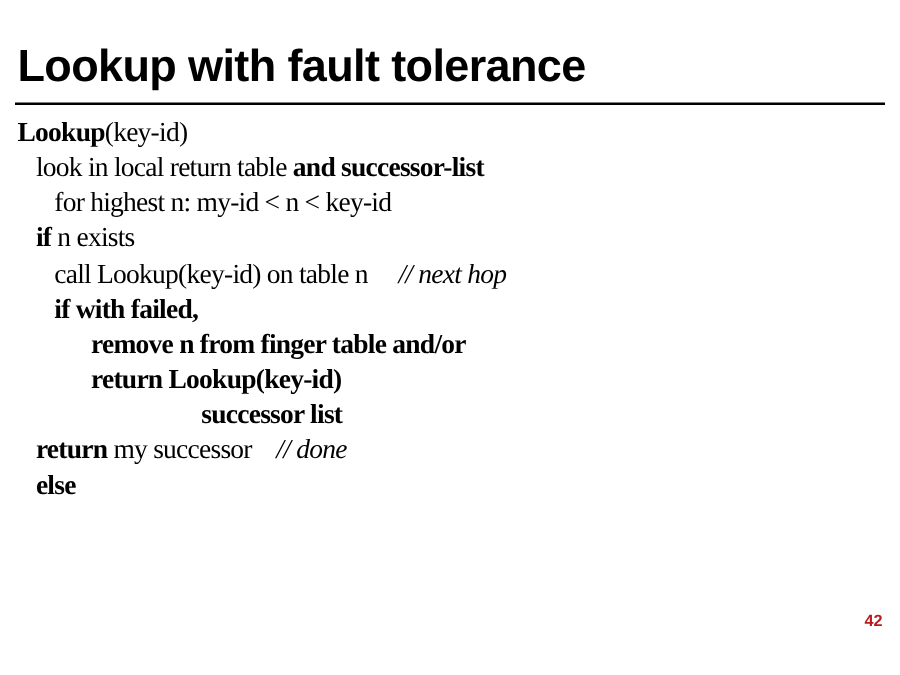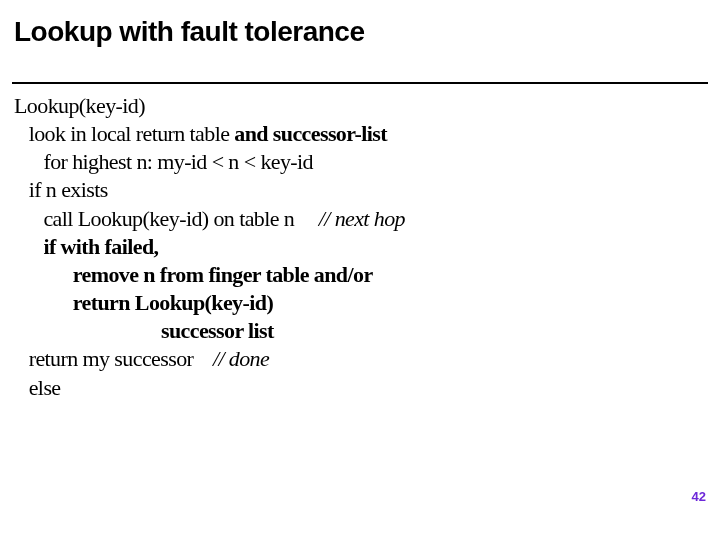--- a/index.html
+++ b/index.html
@@ -14,24 +14,24 @@
   }
   .slide {
     position: relative;
     width: 720px;
     height: 540px;
     box-sizing: border-box;
   }
   .title {
     position: absolute;
     left: 14px;
-    top: 16px;
+    top: 32px;
     font-family: Arial, Helvetica, sans-serif;
     font-weight: 700;
-    font-size: 28px;
+    font-size: 36px;
     letter-spacing: -0.5px;
   }
   .rule {
     position: absolute;
     left: 12px;
     top: 82px;
     width: 696px;
     height: 0;
     border-top: 2px solid #000;
   }
@@ -40,31 +40,31 @@
     left: 14px;
     top: 92px;
     width: 690px;
     font-size: 22px;
     line-height: 1.28;
     letter-spacing: -0.6px;
   }
   .body .line {
     white-space: pre;
   }
-  .b { font-weight: 400; }
+  .b { font-weight: 700; }
   .i { font-style: italic; }
   .red { color: #000000; font-weight: 700; }
   .pagenum {
     position: absolute;
     right: 14px;
     bottom: 36px;
     font-family: Arial, Helvetica, sans-serif;
     font-size: 13px;
     font-weight: 700;
-    color: #6d28d9;
+    color: #b91c1c;
   }
 </style>
 </head>
 <body>
 
 <div class="slide">
 
   <div class="title">Lookup with fault tolerance</div>
   <div class="rule"></div>
 

